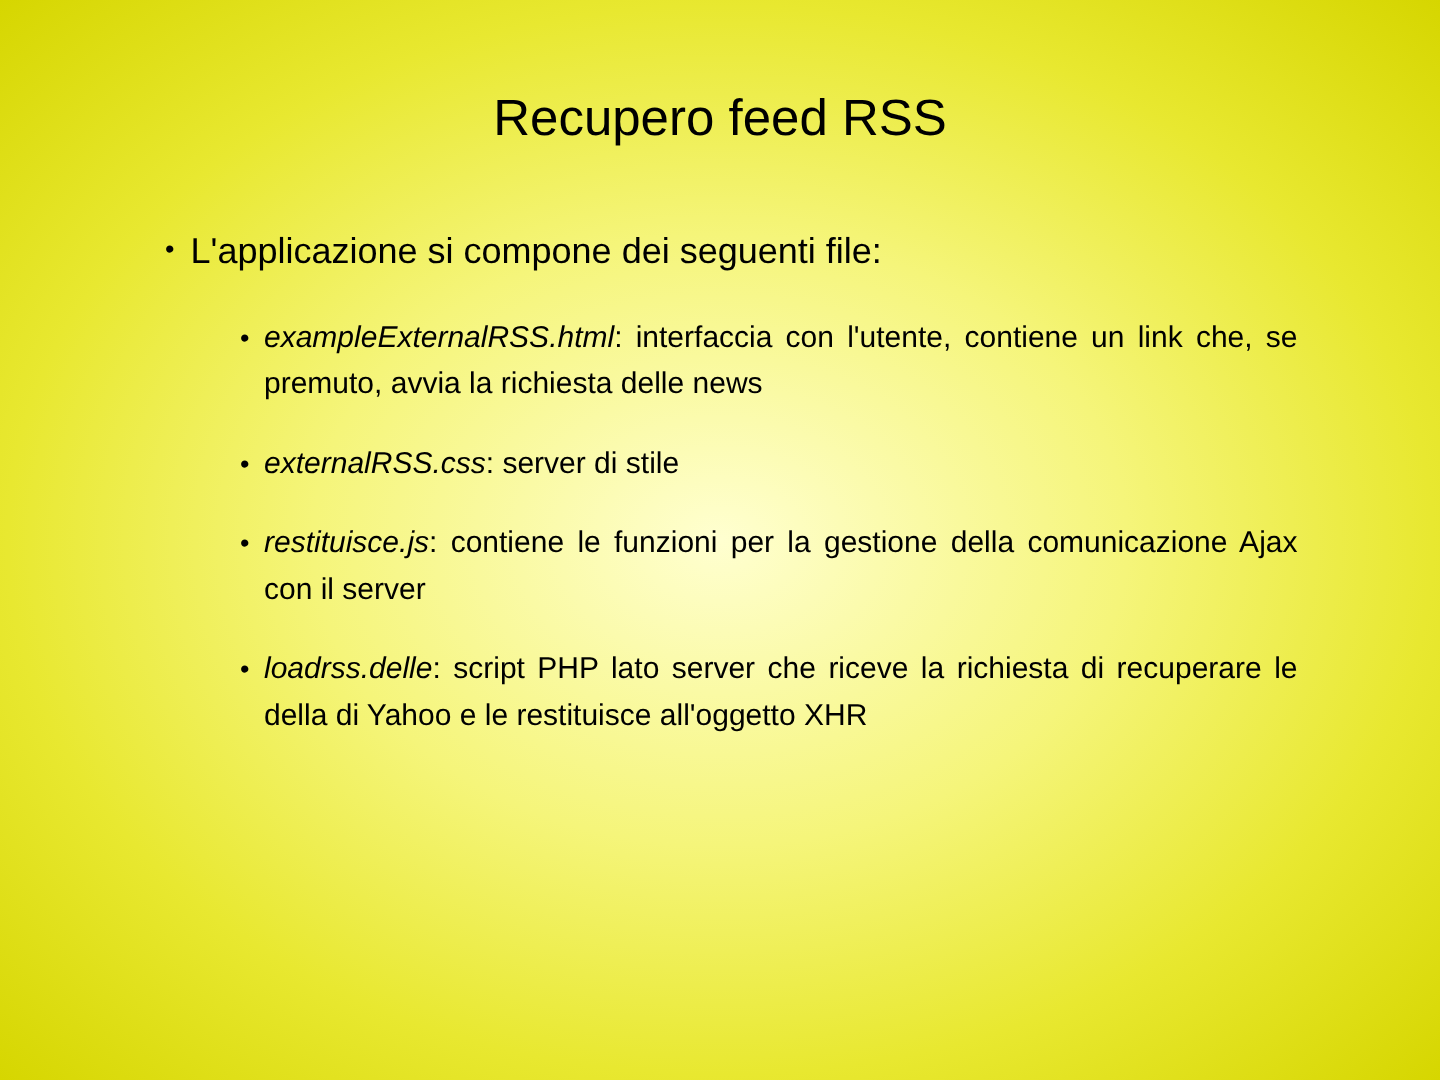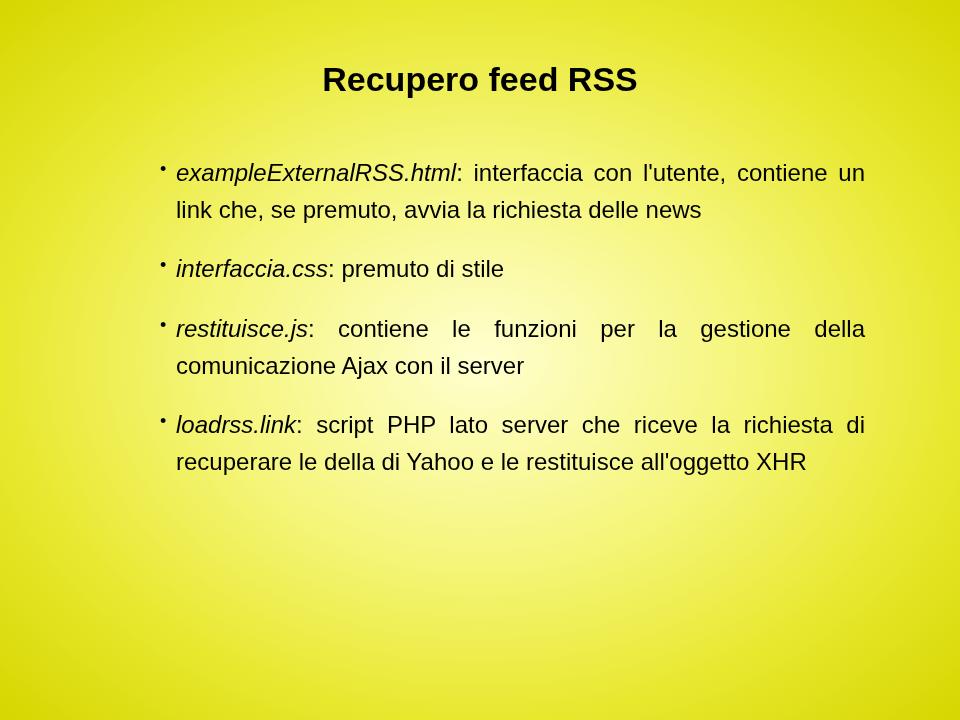--- a/index.html
+++ b/index.html
@@ -10,21 +10,21 @@
     position: relative;
   }
   .slide {
     width: 100%;
     height: 100%;
     padding: 60px 95px 60px 95px;
   }
   .title {
     color: #000;
     font-size: 34px;
-    font-weight: bold;
+    font-weight: normal;
     text-align: center;
     margin-bottom: 55px;
   }
   .intro {
     color: #000;
     font-size: 24px;
     margin-left: 18px;
     position: relative;
     padding-left: 14px;
     margin-bottom: 28px;
@@ -37,48 +37,49 @@
     font-size: 18px;
   }
   .sublist {
     margin-left: 65px;
   }
   .sublist li {
     list-style: none;
     position: relative;
     padding-left: 16px;
     color: #000;
-    font-size: 24px;
+    font-size: 20px;
     line-height: 1.55;
     margin-bottom: 22px;
     text-align: justify;
   }
   .sublist li::before {
     content: "•";
     position: absolute;
     left: 0;
     top: 2px;
     font-size: 18px;
   }
   .italic { font-style: italic; }
 </style>
 </head>
 <body>
 
 <div class="slide">
   <h1 class="title">Recupero feed RSS</h1>
 
+  <div class="intro">L'applicazione si compone dei seguenti file:</div>
 
   <ul class="sublist">
     <li>
       <span class="italic">exampleExternalRSS.html</span><span>: interfaccia con l'utente, contiene un link che, se premuto, avvia la richiesta delle news</span>
     </li>
     <li>
-      <span class="italic">interfaccia.css</span><span>: premuto di stile</span>
+      <span class="italic">externalRSS.css</span><span>: server di stile</span>
     </li>
     <li>
       <span class="italic">restituisce.js</span><span>: contiene le funzioni per la gestione della comunicazione Ajax con il server</span>
     </li>
     <li>
-      <span class="italic">loadrss.link</span><span>: script PHP lato server che riceve la richiesta di recuperare le della di Yahoo e le restituisce all'oggetto XHR</span>
+      <span class="italic">loadrss.delle</span><span>: script PHP lato server che riceve la richiesta di recuperare le della di Yahoo e le restituisce all'oggetto XHR</span>
     </li>
   </ul>
 </div>
 
 </body></html>

